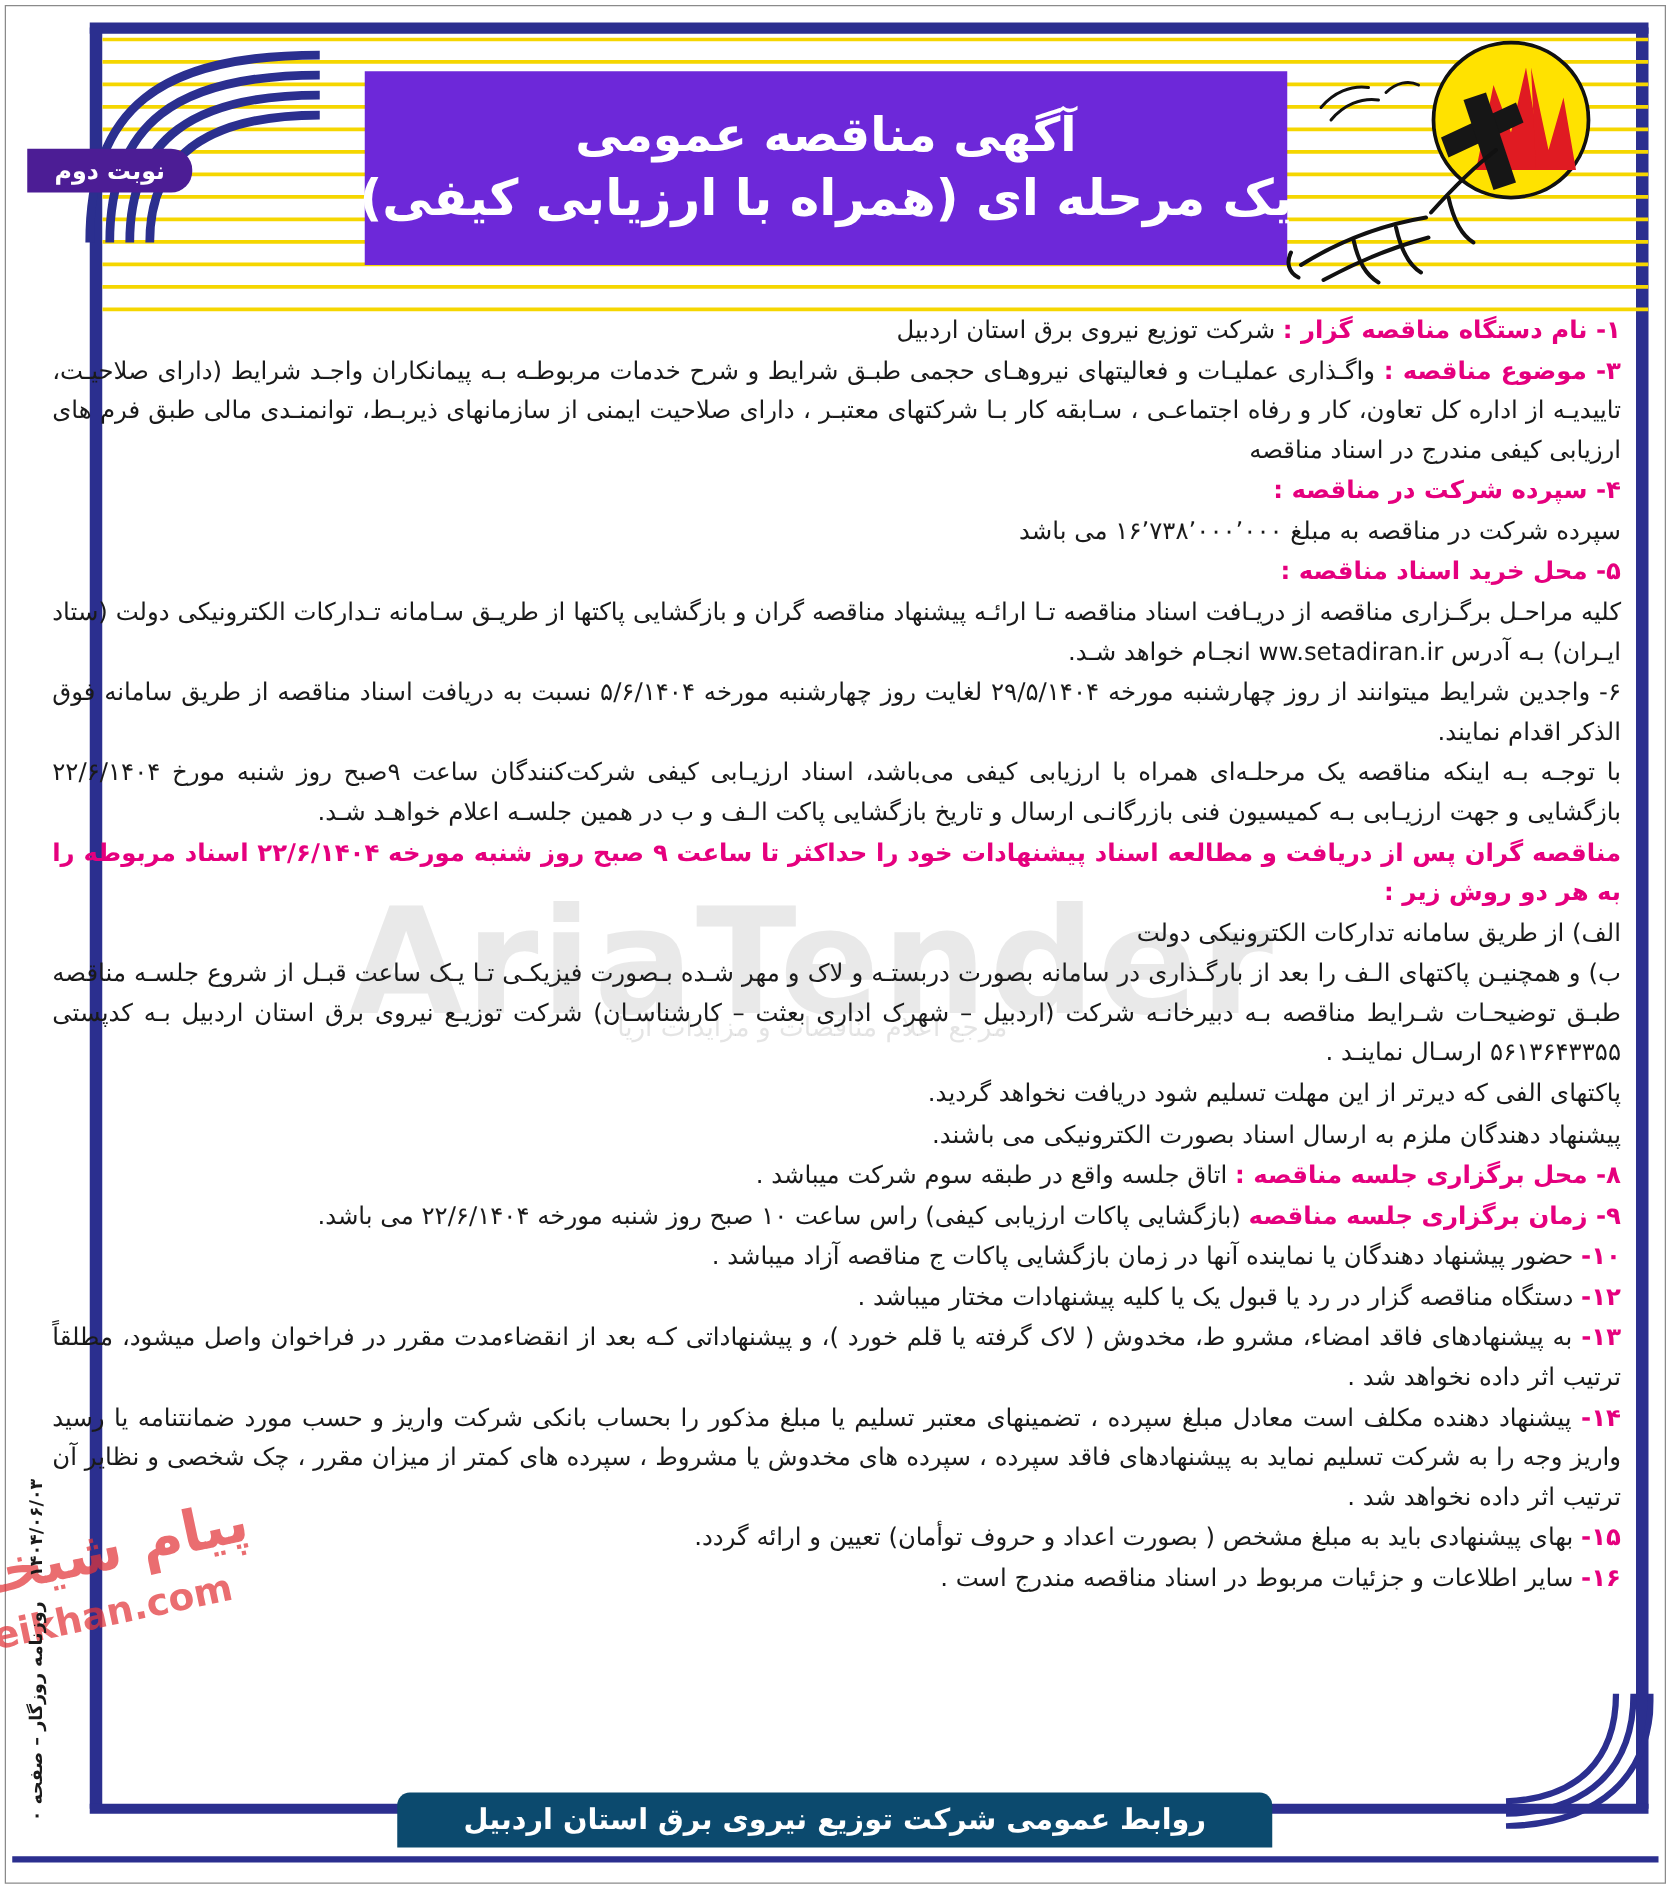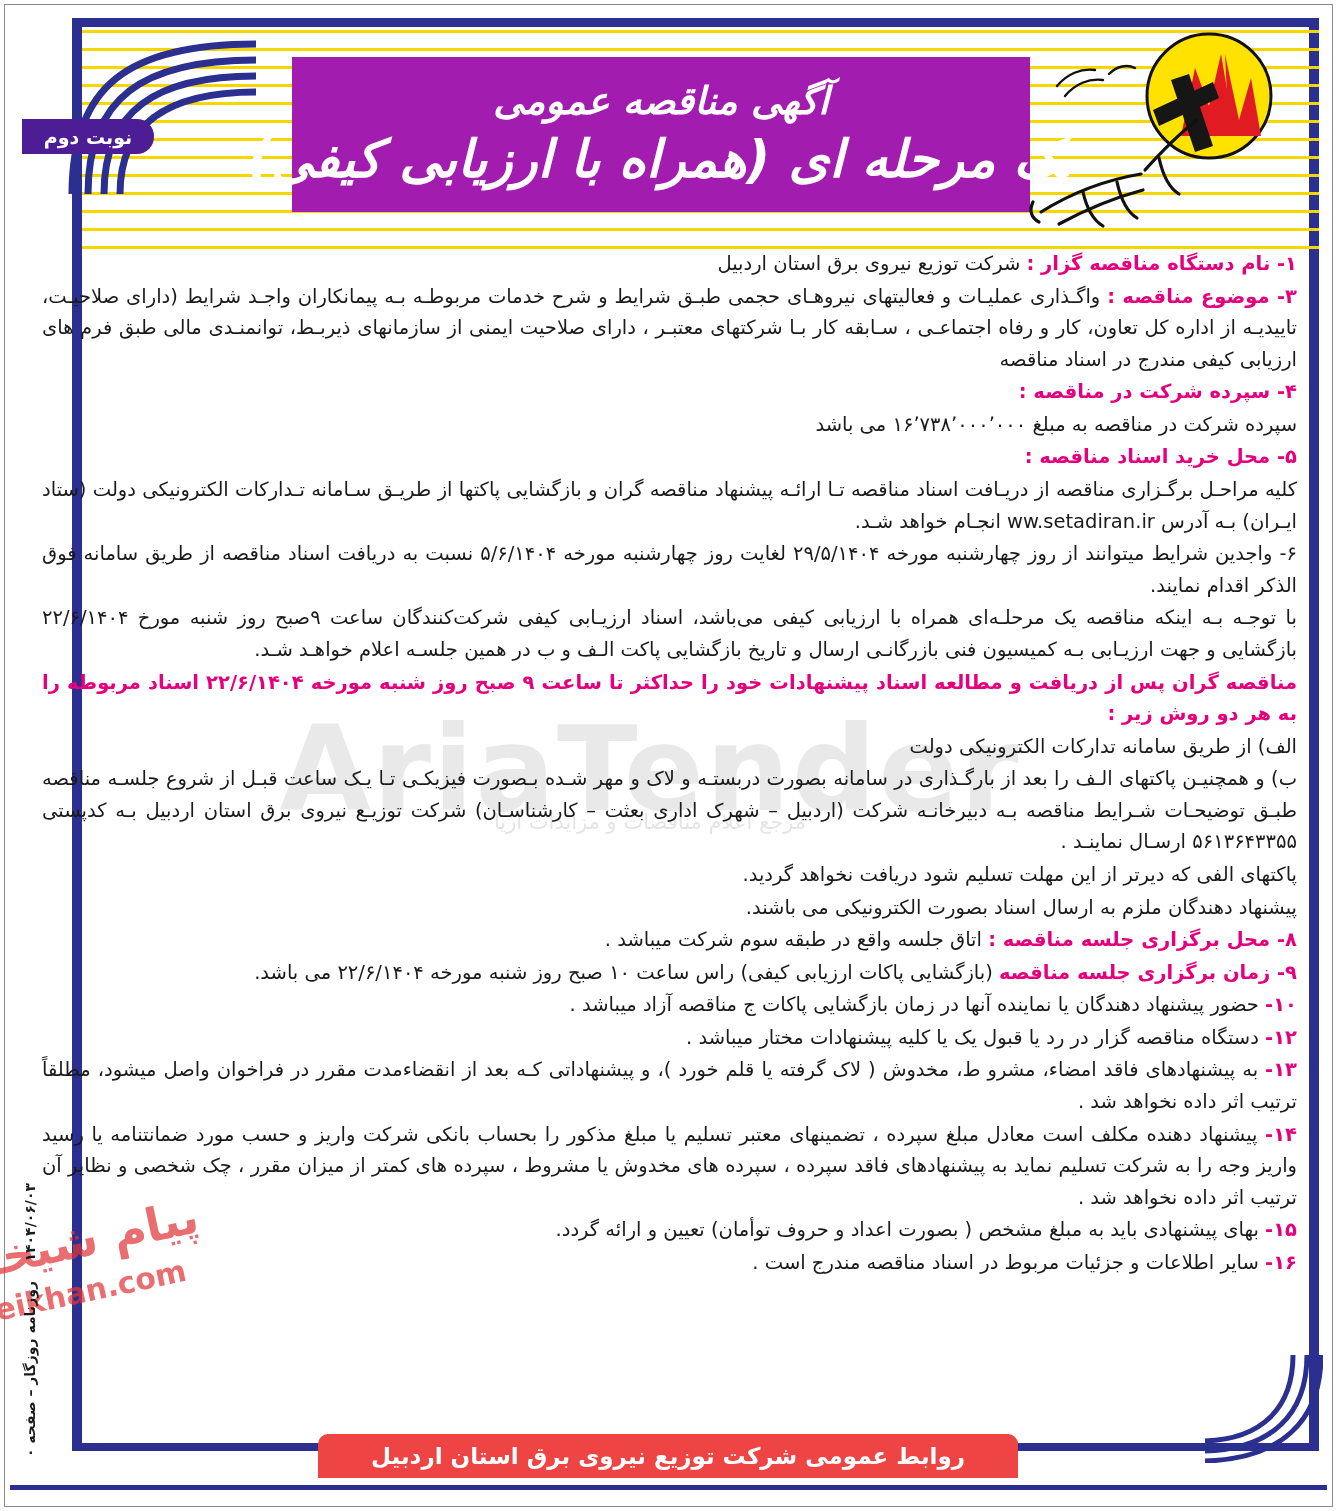--- a/index.html
+++ b/index.html
@@ -89,40 +89,39 @@
     width: 120px; height: 110px;
     z-index: 3;
     pointer-events: none;
   }
 
   
   .title-banner {
     position: absolute;
     left: 292px; top: 57px;
     width: 738px; height: 155px;
-    background: #a21caf;
+    background: #6d28d9;
     z-index: 4;
     display: flex;
     flex-direction: column;
     align-items: center;
     justify-content: center;
     gap: 4px;
-    font-style: italic;
   }
   .title-banner .l1,
   .title-banner .l2 {
     color: #ffffff;
     font-weight: bold;
     letter-spacing: 0px;
     text-align: center;
     white-space: nowrap;
     font-family: "DejaVu Sans", sans-serif;
   }
   .title-banner .l1 { font-size: 38px; line-height: 1.2; }
-  .title-banner .l2 { font-size: 52px; line-height: 1.2; }
+  .title-banner .l2 { font-size: 40px; line-height: 1.2; }
 
   
   .round-tag {
     position: absolute;
     left: 22px; top: 119px;
     width: 132px; height: 35px;
     background: #4c1d95;
     border-radius: 0 17px 17px 0;
     color: #ffffff;
     font-size: 19px;
@@ -230,21 +229,21 @@
   .ltr     { direction: ltr; unicode-bidi: embed; display: inline-block; }
 
   .p-right  { text-align: right; }
   .p-just   { text-align: justify; text-align-last: right; }
 
   
   .footer-banner {
     position: absolute;
     left: 318px; top: 1434px;
     width: 700px; height: 44px;
-    background: #ef4444;
+    background: #0c4a6e;
     border-radius: 10px 10px 0 0;
     display: flex;
     align-items: center;
     justify-content: center;
     color: #ffffff;
     font-size: 23px;
     font-weight: bold;
     z-index: 6;
     white-space: nowrap;
   }

